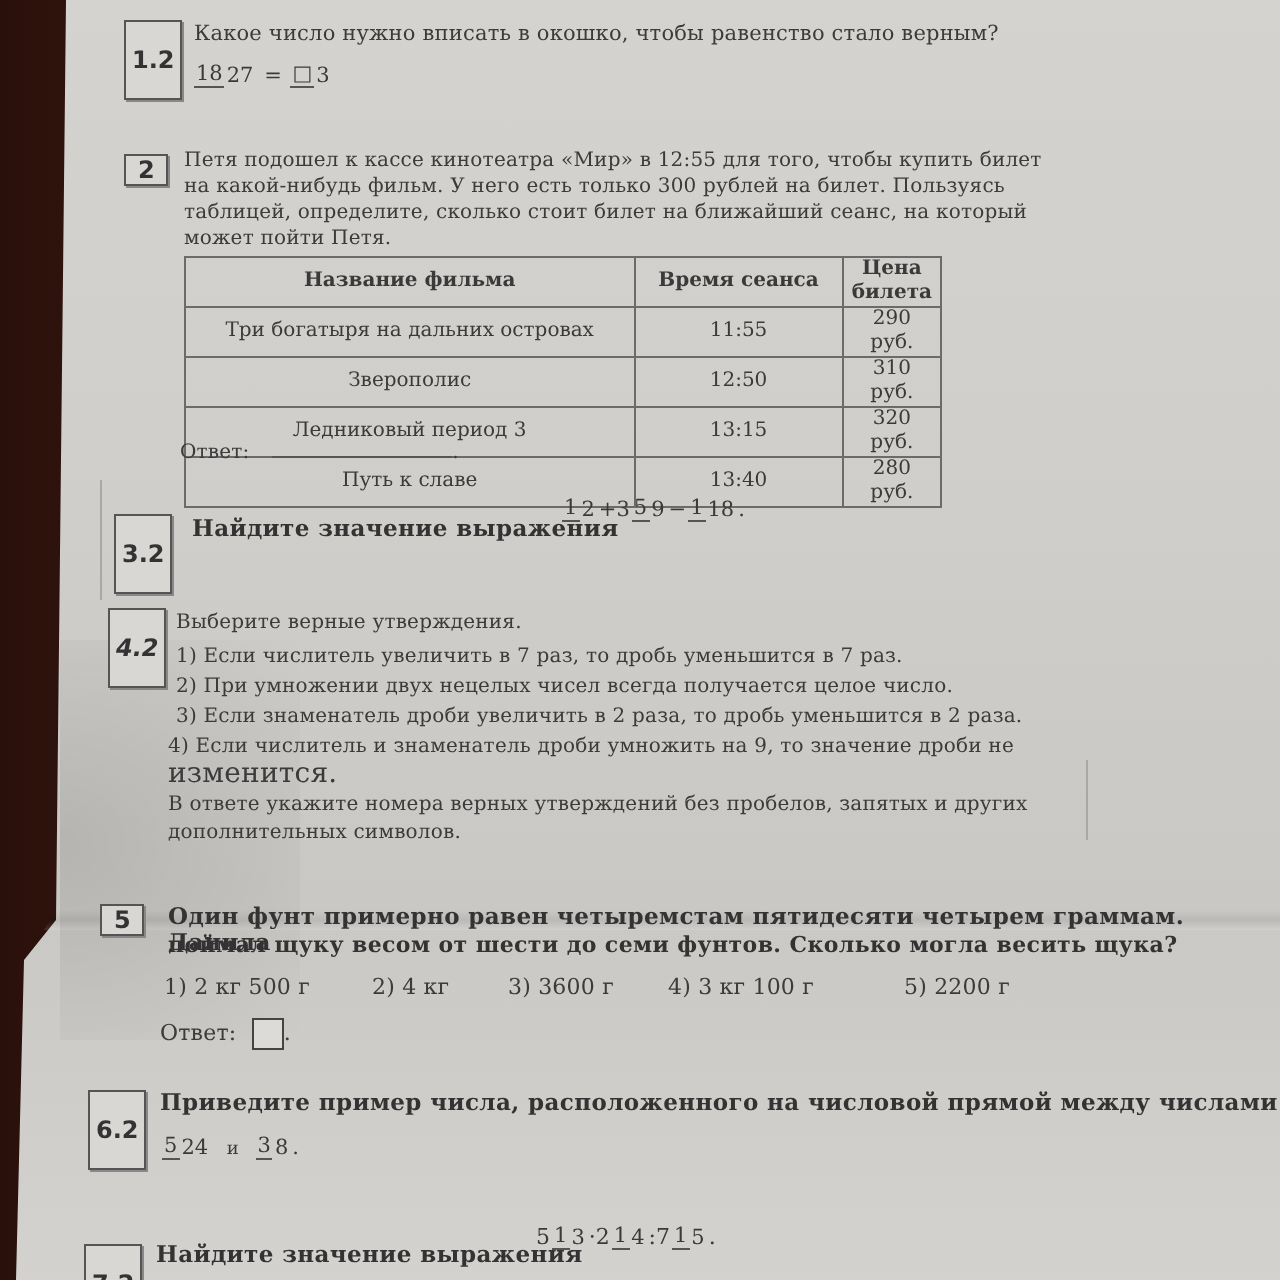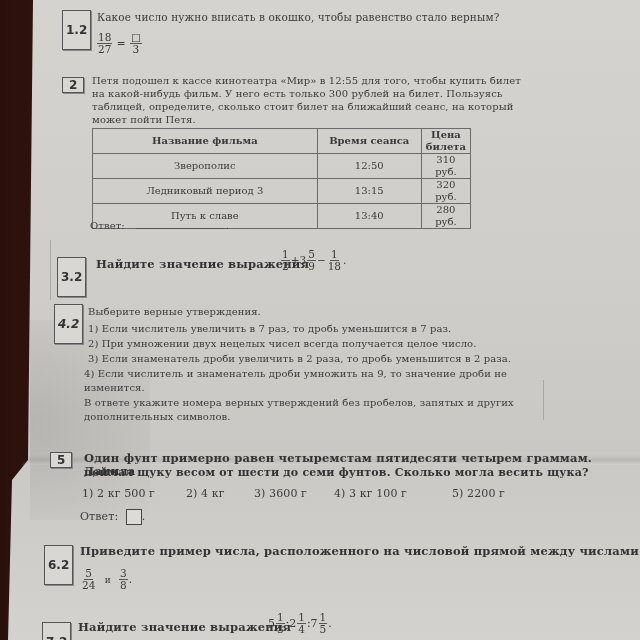--- a/index.html
+++ b/index.html
@@ -37,21 +37,21 @@
       font-weight: bold; font-size: 12px; color: #333;
       padding: 12px 3px; line-height: 14px; background: #d8d7d4;
       box-shadow: 1px 1px 0 #888;
     }
     .text {
       position: absolute; font-size: 10.5px; line-height: 13.2px; color: #3b3b3b;
       letter-spacing: 0.1px;
     }
     .bold { font-weight: bold; font-size: 11.5px; letter-spacing: 0.2px; color: #333; }
     .frac {
-      display: inline-flex; flex-direction: column; align-items: center;
+      display: inline-flex; flex-direction: row; align-items: center;
       vertical-align: middle; font-size: 10.5px; line-height: 11px; margin: 0 1px;
     }
     .frac .n { border-bottom: 1px solid #555; padding: 0 1px; }
     .frac .d { padding: 0 1px; }
     .abs { position: absolute; }
     .movie-table {
       position: absolute; border-collapse: collapse; font-size: 10px;
       color: #3a3a3a;
     }
     .movie-table th, .movie-table td {
@@ -105,20 +105,25 @@
   <table class="movie-table" style="left:92px; top:128px; width:379px;">
     <thead>
       <tr>
         <th style="width:218px;">Название фильма</th>
         <th style="width:96px;">Время сеанса</th>
         <th>Цена билета</th>
       </tr>
     </thead>
     <tbody>
       <tr>
+        <td>Три богатыря на дальних островах</td>
+        <td>11:55</td>
+        <td>290 руб.</td>
+      </tr>
+      <tr>
         <td>Зверополис</td>
         <td>12:50</td>
         <td>310 руб.</td>
       </tr>
       <tr>
         <td>Ледниковый период 3</td>
         <td>13:15</td>
         <td>320 руб.</td>
       </tr>
       <tr>
@@ -152,21 +157,21 @@
   </span>
 </div>
 
 <div>
   <span class="num" style="left:54px; top:304px;font-style:italic;">4.2</span>
   <span class="text" style="left:88px; top:305px; font-size:10px;">Выберите верные утверждения.</span>
   <span class="text" style="left:88px; top:322px; font-size:10px;">1)  Если числитель увеличить в 7 раз, то дробь уменьшится в 7 раз.</span>
   <span class="text" style="left:88px; top:337px; font-size:10px;">2)  При умножении двух нецелых чисел всегда получается целое число.</span>
   <span class="text" style="left:88px; top:352px; font-size:10px;">3)  Если знаменатель дроби увеличить в 2 раза, то дробь уменьшится в 2 раза.</span>
   <span class="text" style="left:84px; top:367px; font-size:10px;">4)  Если числитель и знаменатель дроби умножить на 9, то значение дроби не</span>
-  <span class="text" style="left:84px; top:381px; font-size:10px;">изменится.</span>
+  <span class="text" style="left:84px; top:381px; font-size:14px;">изменится.</span>
   <span class="text" style="left:84px; top:396px; font-size:10px;">В ответе укажите номера верных утверждений без пробелов, запятых и других</span>
   <span class="text" style="left:84px; top:410px; font-size:10px;">дополнительных символов.</span>
 </div>
 
 <div>
   <span class="num" style="left:50px; top:452px; padding:0 6px;">5</span>
   <span class="text bold" style="left:84px; top:452px;">Один фунт примерно равен четыремстам пятидесяти четырем граммам. Данила</span>
   <span class="text bold" style="left:84px; top:466px; font-size:11px;">поймал щуку весом от шести до семи фунтов. Сколько могла весить щука?</span>
   <span class="text" style="left:82px; top:487px; font-size:11px;">1) 2 кг 500 г</span>
   <span class="text" style="left:186px; top:487px; font-size:11px;">2) 4 кг</span>

